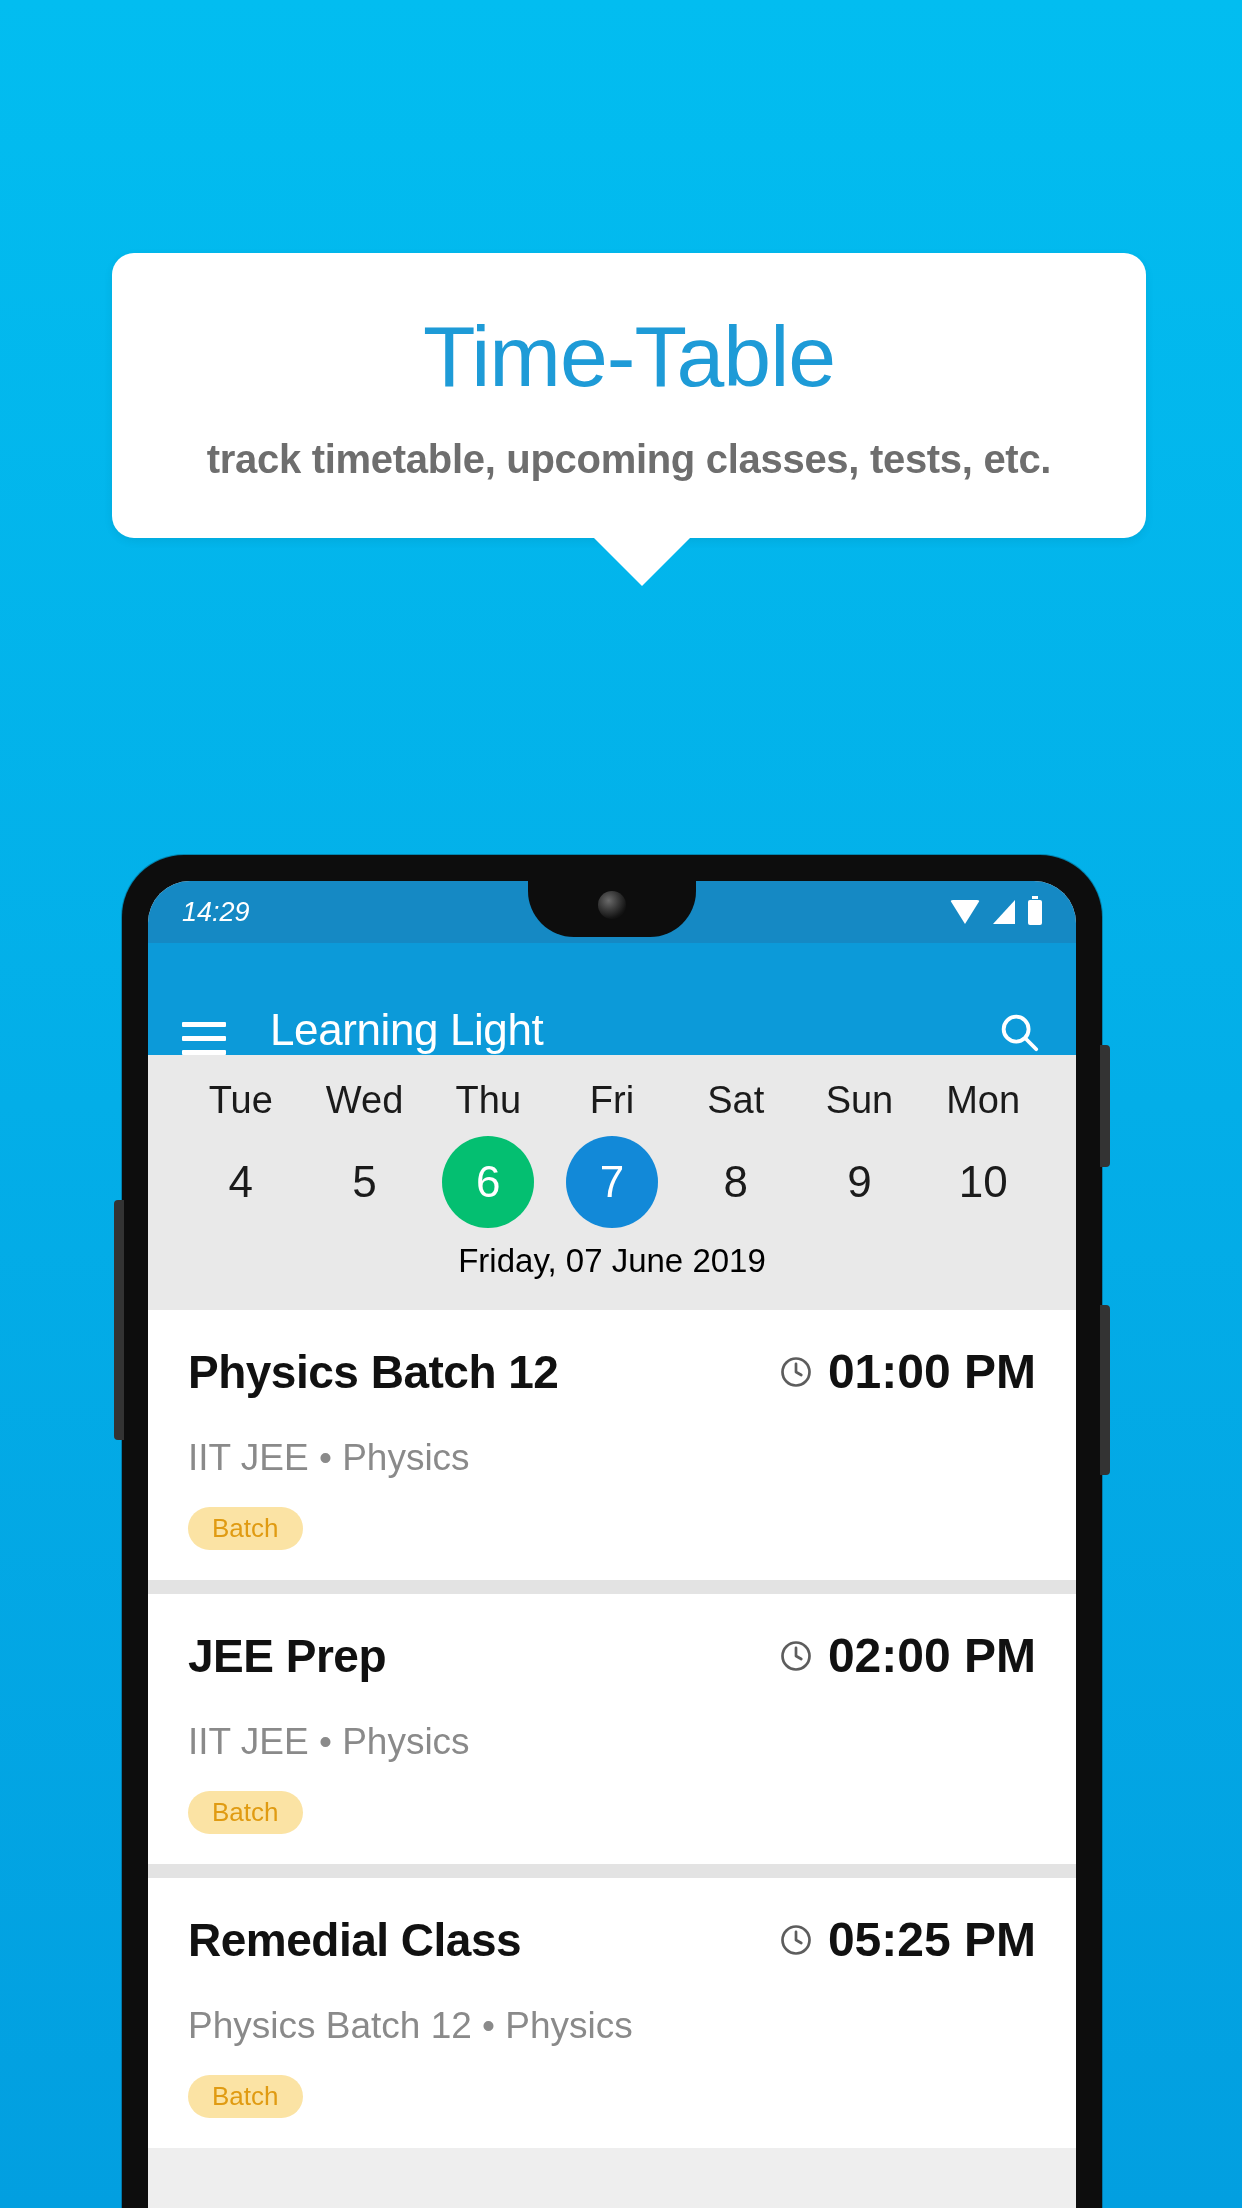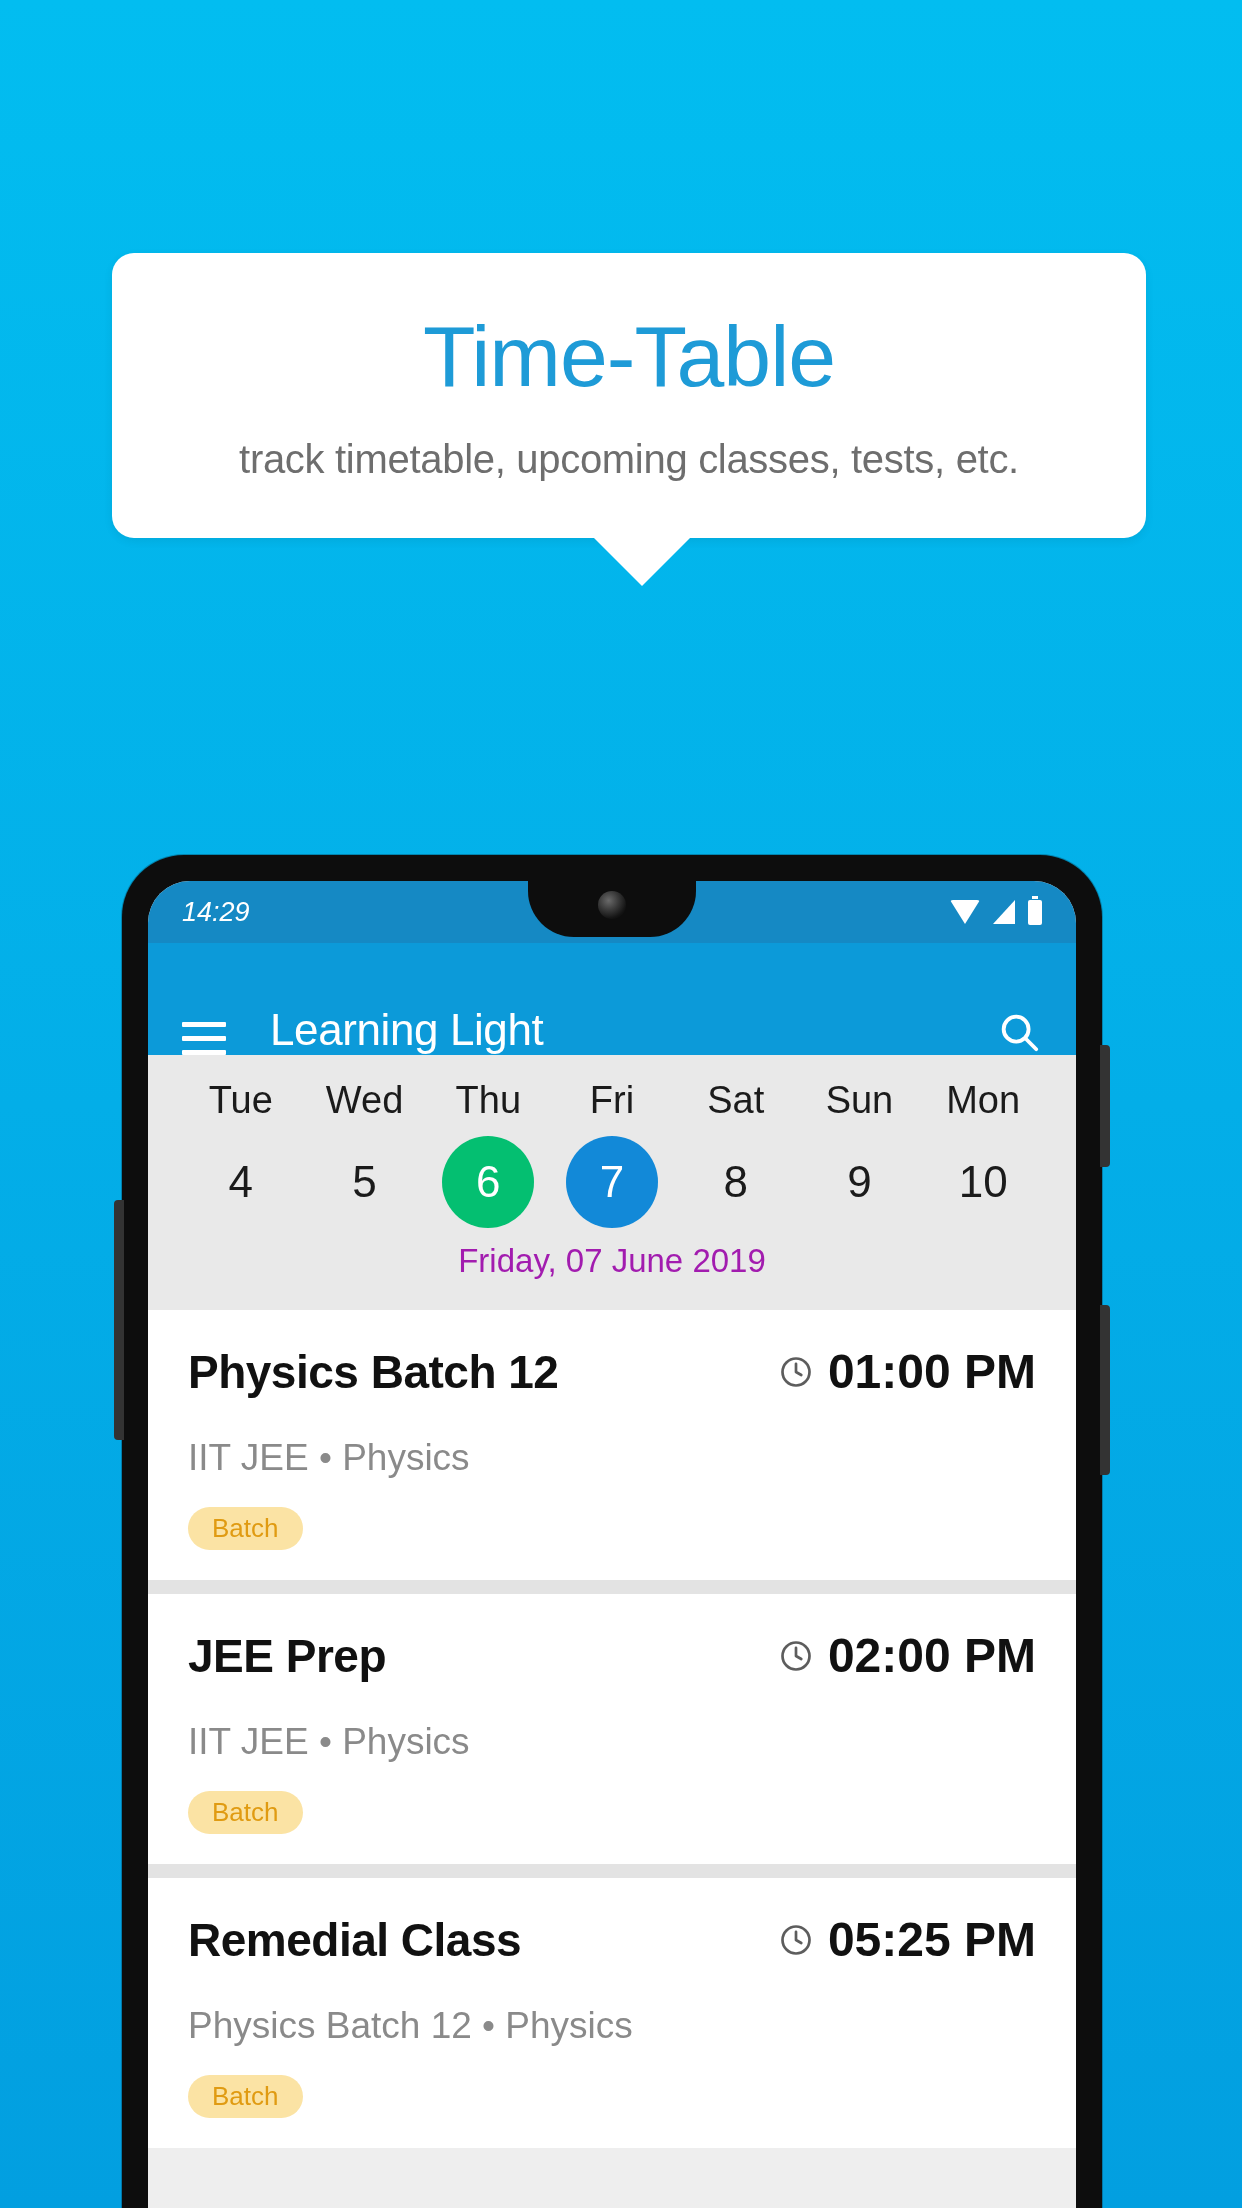--- a/index.html
+++ b/index.html
@@ -30,21 +30,21 @@
   .bubble-title {
     color: #1E9BD7;
     font-size: 86px;
     font-weight: 400;
     letter-spacing: -1px;
     line-height: 1.05;
   }
   .bubble-sub {
     color: #6E6E6E;
     font-size: 40px;
-    font-weight: 400;
+    font-weight: 700;
     margin-top: 36px;
     letter-spacing: -0.3px;
   }
   .bubble-tail {
     width: 0; height: 0;
     margin: 0 auto;
     border-left: 48px solid transparent;
     border-right: 48px solid transparent;
     border-top: 48px solid #ffffff;
     position: relative;
@@ -182,21 +182,21 @@
     width: 92px; height: 92px;
     border-radius: 50%;
     color: #ffffff;
   }
   .num-pill.green { background: #04BF71; }
   .num-pill.blue  { background: #1289D8; }
   .num-plain { display: inline-flex; align-items:center; justify-content:center; width: 92px; height: 92px; }
   .date-label {
     text-align: center;
     font-size: 33px;
-    color: #a21caf;
+    color: #000000;
     padding: 14px 0 18px;
   }
 
   
   .class-list { background: #e3e3e3; }
   .class-card {
     background: #ffffff;
     padding: 34px 40px 30px;
     margin-bottom: 14px;
   }

